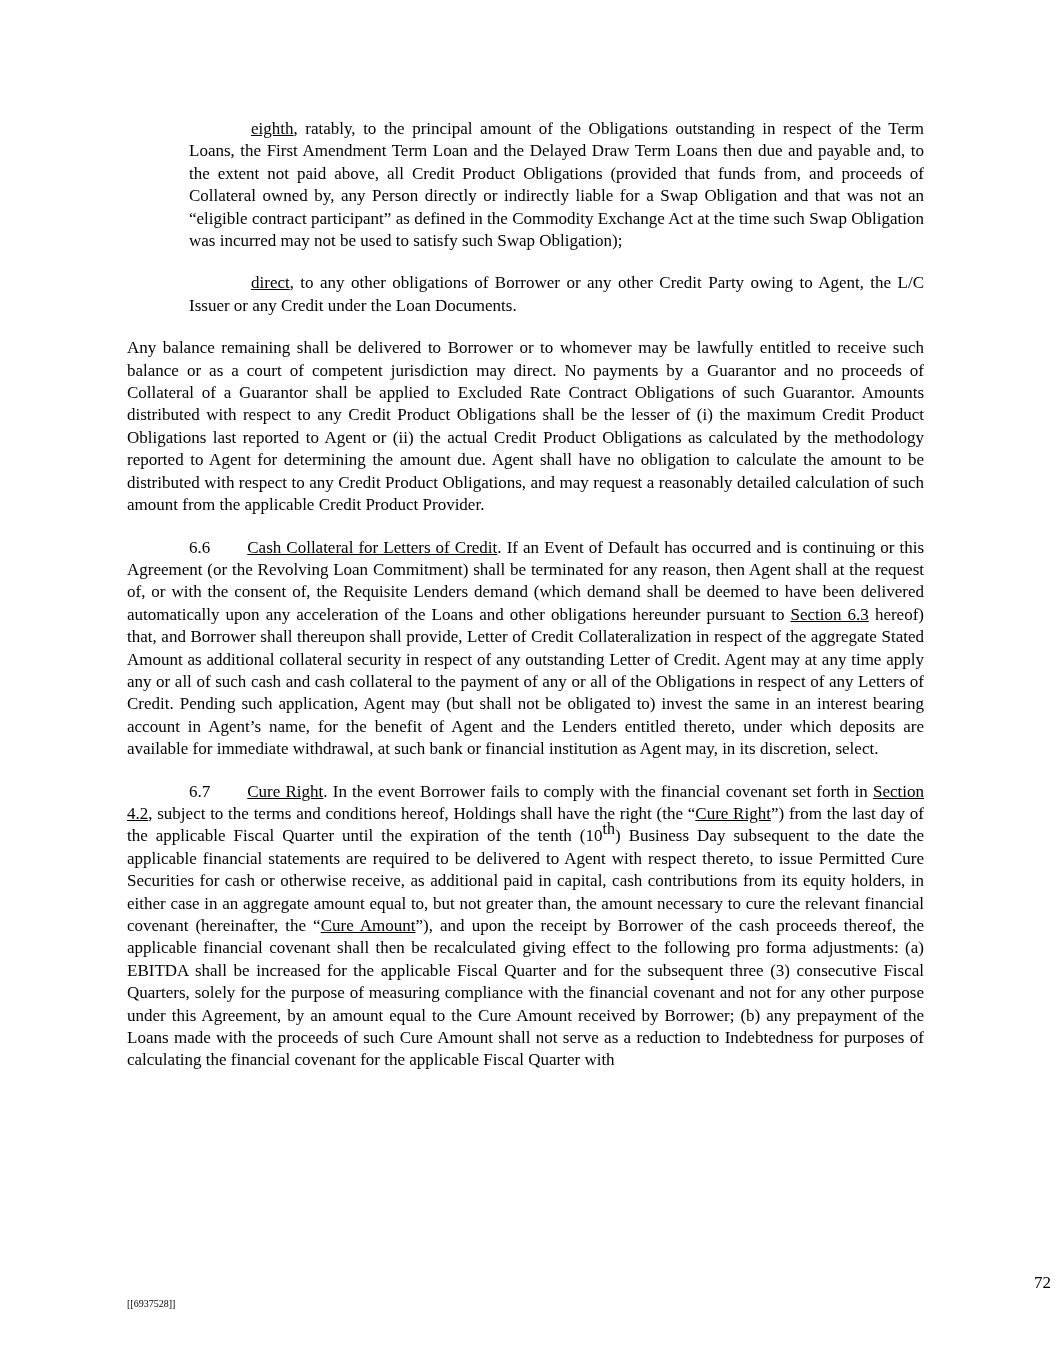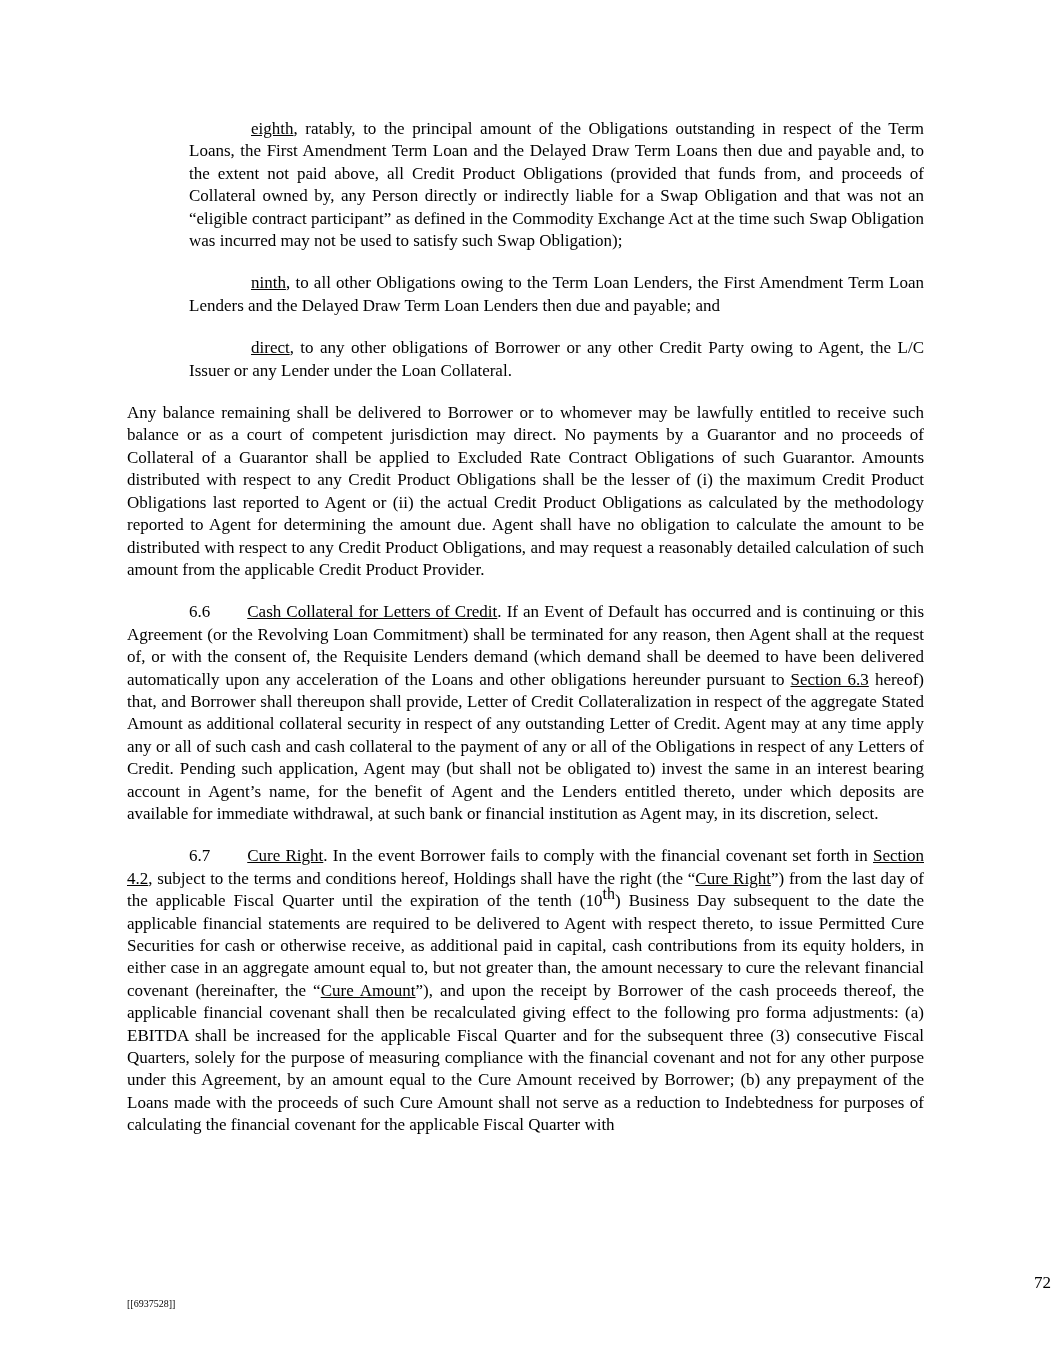--- a/index.html
+++ b/index.html
@@ -53,23 +53,22 @@
     font-size: 10px;
   }
 </style>
 </head>
 <body>
 
 <div class="page">
 
   <p class="para clause"><span class="u">eighth</span><span>, ratably, to the principal amount of the Obligations outstanding in respect of the Term Loans, the First Amendment Term Loan and the Delayed Draw Term Loans then due and payable and, to the extent not paid above, all Credit Product Obligations (provided that funds from, and proceeds of Collateral owned by, any Person directly or indirectly liable for a Swap Obligation and that was not an “eligible contract participant” as defined in the Commodity Exchange Act at the time such Swap Obligation was incurred may not be used to satisfy such Swap Obligation);</span></p>
 
-  <p class="para clause"><span class="u">ninth</span><span>, to all other Obligations owing to the Term Loan Lenders, the First Amendment Term Loan Lenders and the Delayed Draw Term Loan Lenders then due and payable; and</span></p>
 
-  <p class="para clause"><span class="u">direct</span><span>, to any other obligations of Borrower or any other Credit Party owing to Agent, the L/C Issuer or any Lender under the Loan Collateral.</span></p>
+  <p class="para clause"><span class="u">direct</span><span>, to any other obligations of Borrower or any other Credit Party owing to Agent, the L/C Issuer or any Credit under the Loan Documents.</span></p>
 
   <p class="para"><span>Any balance remaining shall be delivered to Borrower or to whomever may be lawfully entitled to receive such balance or as a court of competent jurisdiction may direct. No payments by a Guarantor and no proceeds of Collateral of a Guarantor shall be applied to Excluded Rate Contract Obligations of such Guarantor. Amounts distributed with respect to any Credit Product Obligations shall be the lesser of (i) the maximum Credit Product Obligations last reported to Agent or (ii) the actual Credit Product Obligations as calculated by the methodology reported to Agent for determining the amount due. Agent shall have no obligation to calculate the amount to be distributed with respect to any Credit Product Obligations, and may request a reasonably detailed calculation of such amount from the applicable Credit Product Provider.</span></p>
 
   <p class="para section"><span class="secnum">6.6</span><span class="u">Cash Collateral for Letters of Credit</span><span>. If an Event of Default has occurred and is continuing or this Agreement (or the Revolving Loan Commitment) shall be terminated for any reason, then Agent shall at the request of, or with the consent of, the Requisite Lenders demand (which demand shall be deemed to have been delivered automatically upon any acceleration of the Loans and other obligations hereunder pursuant to </span><span class="u">Section 6.3</span><span> hereof) that, and Borrower shall thereupon shall provide, Letter of Credit Collateralization in respect of the aggregate Stated Amount as additional collateral security in respect of any outstanding Letter of Credit. Agent may at any time apply any or all of such cash and cash collateral to the payment of any or all of the Obligations in respect of any Letters of Credit. Pending such application, Agent may (but shall not be obligated to) invest the same in an interest bearing account in Agent’s name, for the benefit of Agent and the Lenders entitled thereto, under which deposits are available for immediate withdrawal, at such bank or financial institution as Agent may, in its discretion, select.</span></p>
 
   <p class="para section"><span class="secnum">6.7</span><span class="u">Cure Right</span><span>. In the event Borrower fails to comply with the financial covenant set forth in </span><span class="u">Section 4.2</span><span>, subject to the terms and conditions hereof, Holdings shall have the right (the “</span><span class="u">Cure Right</span><span>”) from the last day of the applicable Fiscal Quarter until the expiration of the tenth (10</span><span class="sup">th</span><span>) Business Day subsequent to the date the applicable financial statements are required to be delivered to Agent with respect thereto, to issue Permitted Cure Securities for cash or otherwise receive, as additional paid in capital, cash contributions from its equity holders, in either case in an aggregate amount equal to, but not greater than, the amount necessary to cure the relevant financial covenant (hereinafter, the “</span><span class="u">Cure Amount</span><span>”), and upon the receipt by Borrower of the cash proceeds thereof, the applicable financial covenant shall then be recalculated giving effect to the following pro forma adjustments: (a) EBITDA shall be increased for the applicable Fiscal Quarter and for the subsequent three (3) consecutive Fiscal Quarters, solely for the purpose of measuring compliance with the financial covenant and not for any other purpose under this Agreement, by an amount equal to the Cure Amount received by Borrower; (b) any prepayment of the Loans made with the proceeds of such Cure Amount shall not serve as a reduction to Indebtedness for purposes of calculating the financial covenant for the applicable Fiscal Quarter with</span></p>
 
   <div class="page-number">72</div>
   <div class="doc-id">[[6937528]]</div>
 

